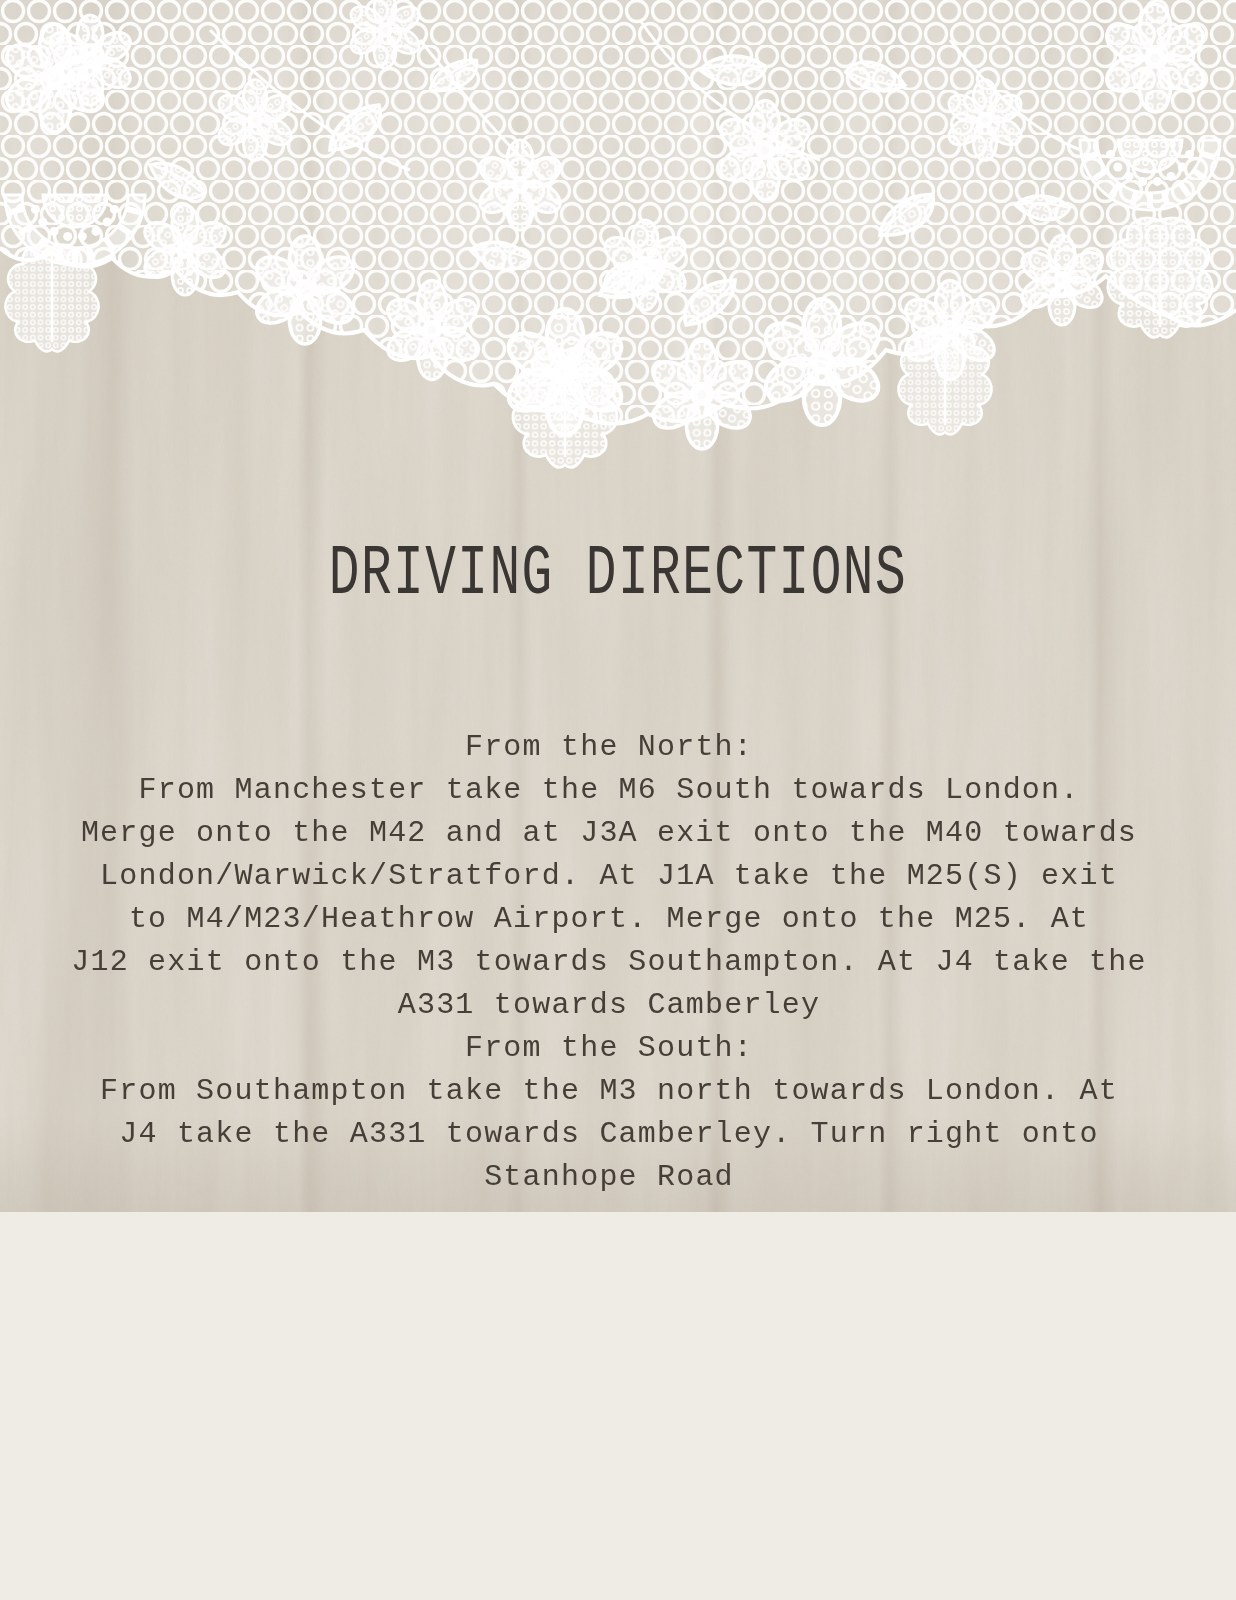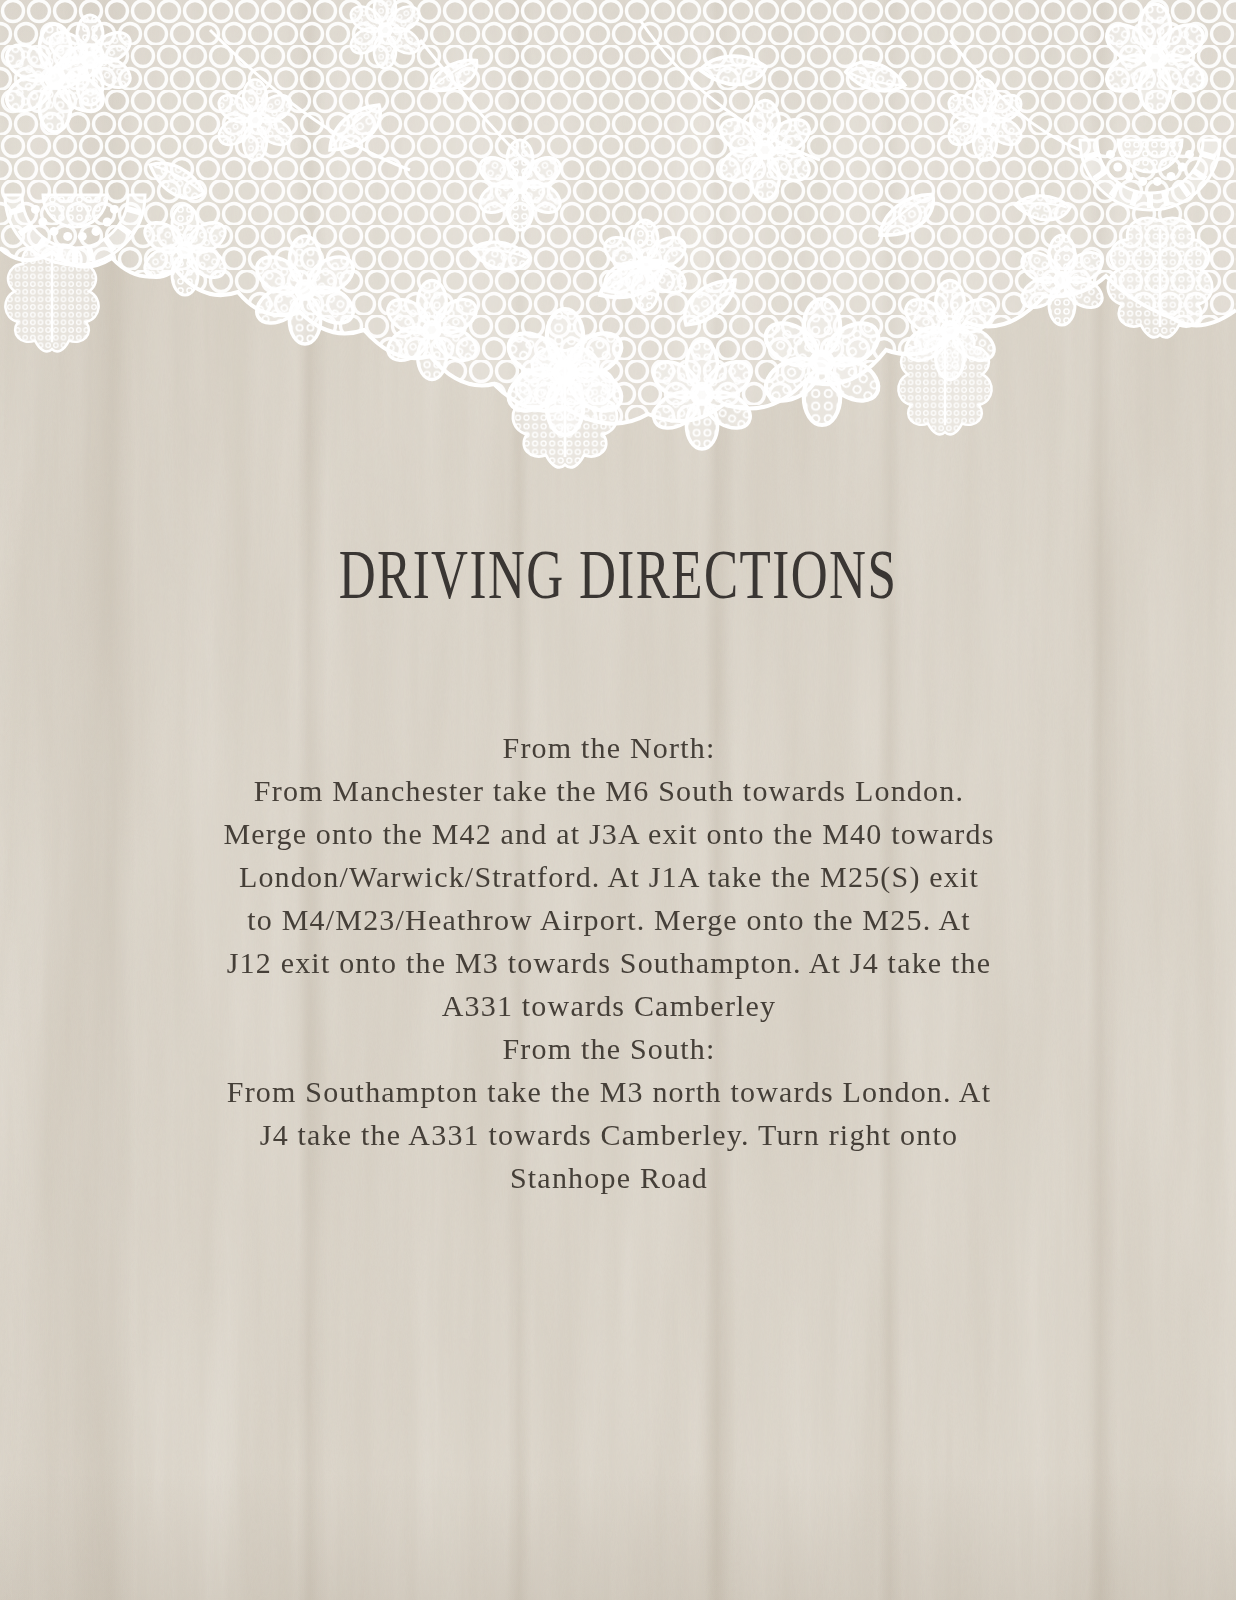--- a/index.html
+++ b/index.html
@@ -1,21 +1,21 @@
 <!DOCTYPE html>
 <html><head>
 <meta charset="utf-8">
 <style>
   html,body { margin:0; padding:0; background:#efece6; }
   .page {
     position:relative;
-    width:1236px; height:1600px;
+    width:1236px; height:1212px;
     overflow:hidden;
     background:#d9d2c7;
-    font-family:Liberation Serif, serif;
+    font-family:Liberation Mono, monospace;
   }
   .wood-svg, .lace-svg { position:absolute; top:0; left:0; display:block; }
   .grain-lines {
     position:absolute; inset:0;
     background-image:
       linear-gradient(90deg,
         rgba(140,125,104,0.00) 0%,  rgba(140,125,104,0.10) 9%,  rgba(140,125,104,0.00) 11%,
         rgba(140,125,104,0.00) 24%, rgba(140,125,104,0.12) 25%, rgba(140,125,104,0.00) 26.5%,
         rgba(140,125,104,0.00) 41%, rgba(140,125,104,0.10) 42%, rgba(140,125,104,0.00) 43%,
         rgba(140,125,104,0.00) 57%, rgba(140,125,104,0.13) 58%, rgba(140,125,104,0.00) 59.5%,

